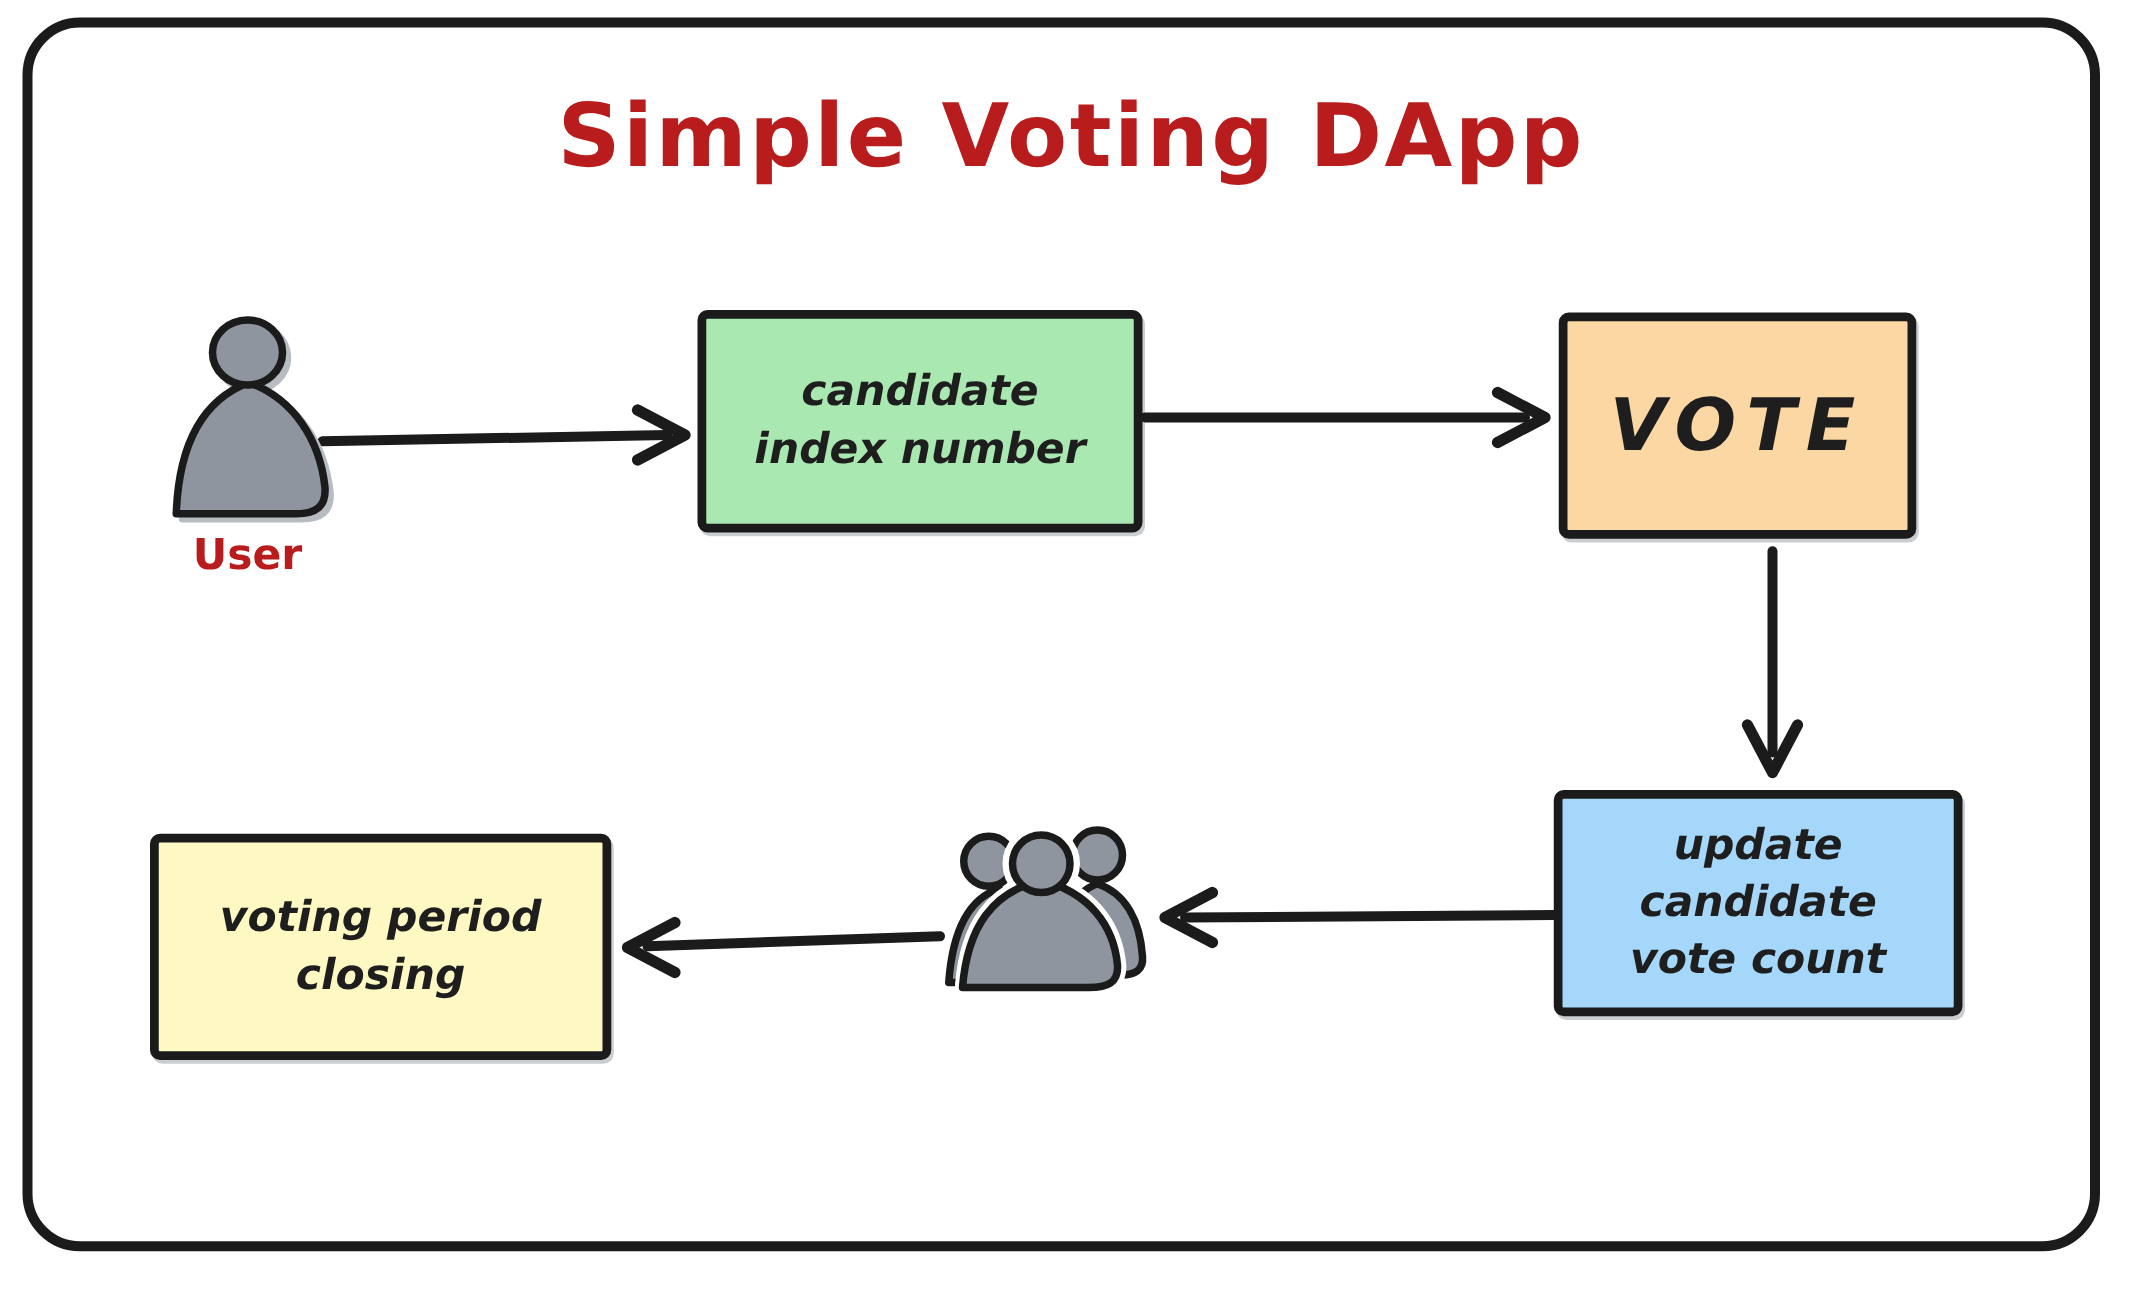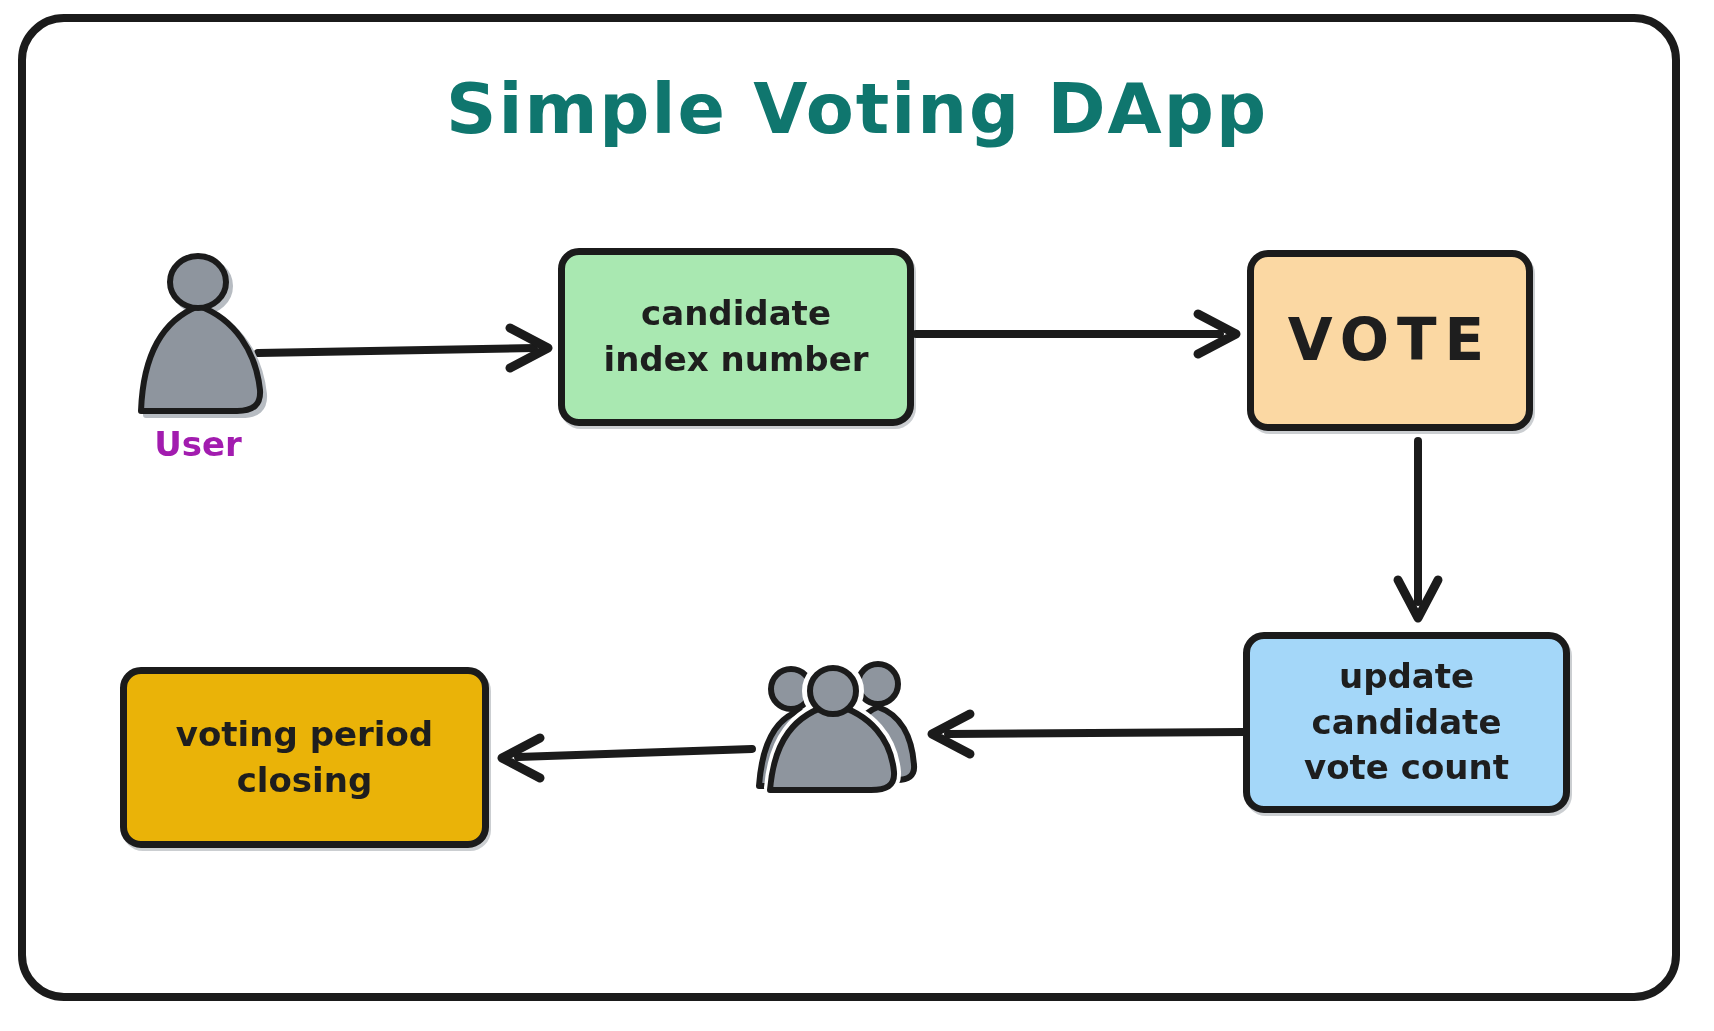--- a/index.html
+++ b/index.html
@@ -20,46 +20,47 @@
     box-sizing:border-box;
   }
   .title{
     position:absolute;
     left:0;top:68px;
     width:1714px;
     text-align:center;
     font-size:70px;
     font-weight:700;
     letter-spacing:2px;
-    color:#0f766e;
+    color:#b91c1c;
   }
   .node{
     position:absolute;
     box-sizing:border-box;
     border:7px solid #1b1b1b;
-    border-radius:21px;
+    border-radius:8px;
     display:flex;
     align-items:center;
     justify-content:center;
     text-align:center;
     font-size:34px;
     font-weight:600;
     line-height:1.35;
     white-space:pre-line;
     box-shadow:2px 3px 0 rgba(160,165,172,.55);
+    font-style:italic;
   }
   #node-candidate-index{left:558px;top:248px;width:356px;height:178px;background:#a9e8b1;}
   #node-vote{left:1247px;top:250px;width:286px;height:181px;background:#fbd8a3;font-size:58px;font-weight:700;letter-spacing:8px;}
   #node-update-count{left:1243px;top:632px;width:327px;height:181px;background:#a4d7f9;}
-  #node-voting-period{left:120px;top:667px;width:369px;height:181px;background:#eab308;}
+  #node-voting-period{left:120px;top:667px;width:369px;height:181px;background:#fef9c3;}
   .actor-label{
     position:absolute;
     font-size:34px;
     font-weight:600;
-    color:#a21caf;
+    color:#b91c1c;
     text-align:center;
   }
   #label-user{left:118px;top:424px;width:160px;}
   #label-candidates{left:700px;top:810px;width:290px;}
   svg.layer{position:absolute;left:0;top:0;}
   .stroke{stroke:#1b1b1b;stroke-width:8;stroke-linecap:round;stroke-linejoin:round;fill:none;}
   .head{stroke-width:9;}
   .fig{fill:#8e959e;stroke:#1b1b1b;stroke-width:6;stroke-linejoin:round;}
   .fig-under{fill:#ffffff;stroke:#ffffff;stroke-width:16;stroke-linejoin:round;}
   .fig-shadow{fill:none;stroke:#b7bcc2;stroke-width:6;stroke-linejoin:round;}

